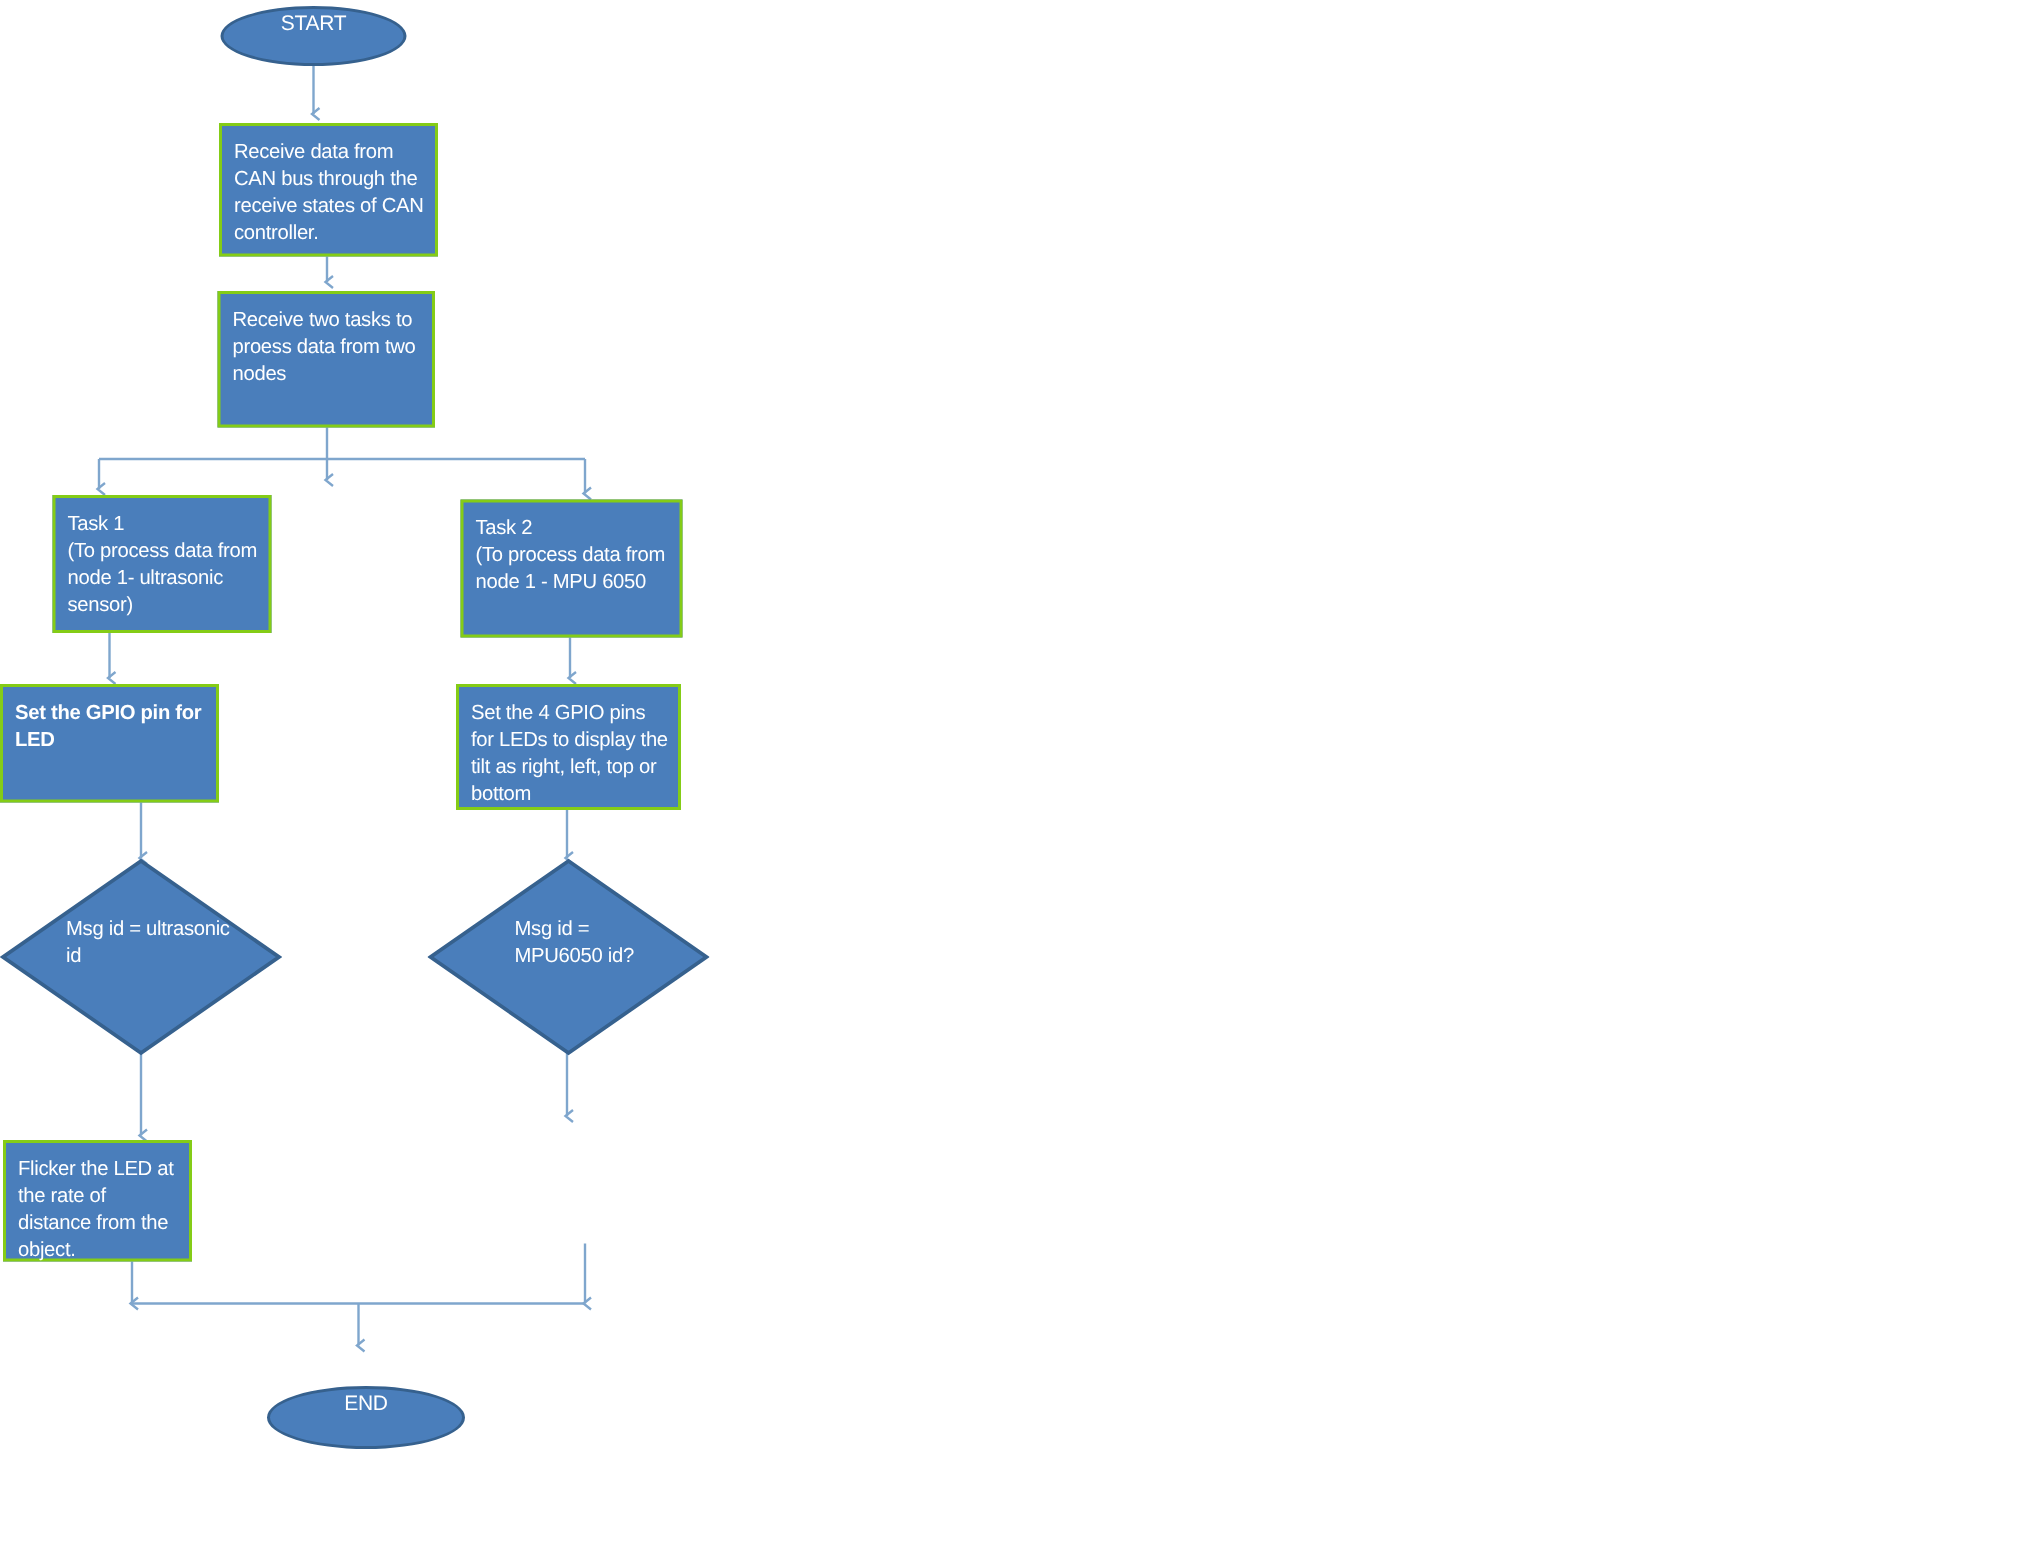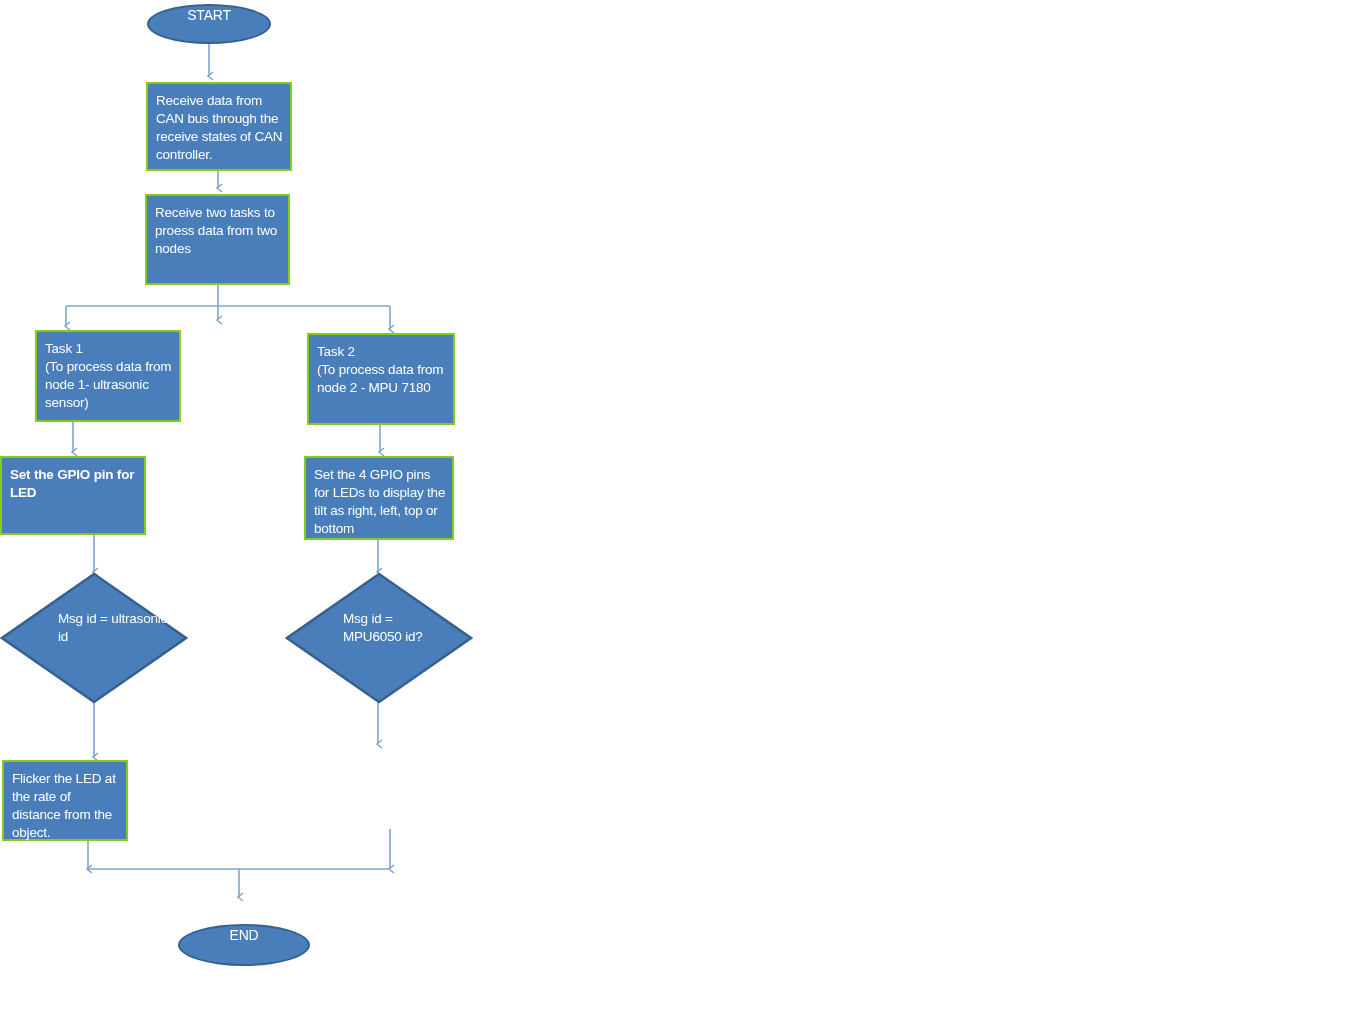--- a/index.html
+++ b/index.html
@@ -115,36 +115,36 @@
     <span class="node-text">Receive two tasks to proess data from two nodes</span>
   </div>
 
   <div class="node process" style="left:0px; top:330px; width:146px; height:92px;margin-left:35px;">
     <span class="node-text">Task 1
 (To process data from node 1- ultrasonic sensor)</span>
   </div>
 
   <div class="node process" style="left:307px; top:333px; width:148px; height:92px;">
     <span class="node-text">Task 2
-(To process data from node 2 - MPU 7180</span>
+(To process data from node 1 - MPU 6050</span>
   </div>
 
   <div class="node process" style="left:0px; top:456px; width:146px; height:79px;font-weight:bold;">
     <span class="node-text">Set the GPIO pin for LED</span>
   </div>
 
   <div class="node process" style="left:304px; top:456px; width:150px; height:84px;">
     <span class="node-text">Set the 4 GPIO pins for LEDs to display the tilt as right, left, top or bottom</span>
   </div>
 
   <div class="decision-wrap" style="left:0px; top:572px; width:188px; height:132px;">
     <svg width="188" height="132" viewBox="0 0 188 132" xmlns="http://www.w3.org/2000/svg">
       <polygon points="94,2 186,66 94,130 2,66" fill="#4A7EBB" stroke="#36618E" stroke-width="2.5"></polygon>
     </svg>
-    <span class="decision-label" style="left:58px; top:38px; width:110px; white-space:pre-line;">Msg id = ultrasonic id</span>
+    <span class="decision-label" style="left:44px; top:38px; width:110px; white-space:pre-line;">Msg id = ultrasonic id</span>
   </div>
 
   <div class="decision-wrap" style="left:285px; top:572px; width:188px; height:132px;">
     <svg width="188" height="132" viewBox="0 0 188 132" xmlns="http://www.w3.org/2000/svg">
       <polygon points="94,2 186,66 94,130 2,66" fill="#4A7EBB" stroke="#36618E" stroke-width="2.5"></polygon>
     </svg>
     <span class="decision-label" style="left:58px; top:38px; width:110px; white-space:pre-line;">Msg id = MPU6050 id?</span>
   </div>
 
   <div class="node process" style="left:2px; top:760px; width:126px; height:81px;">

